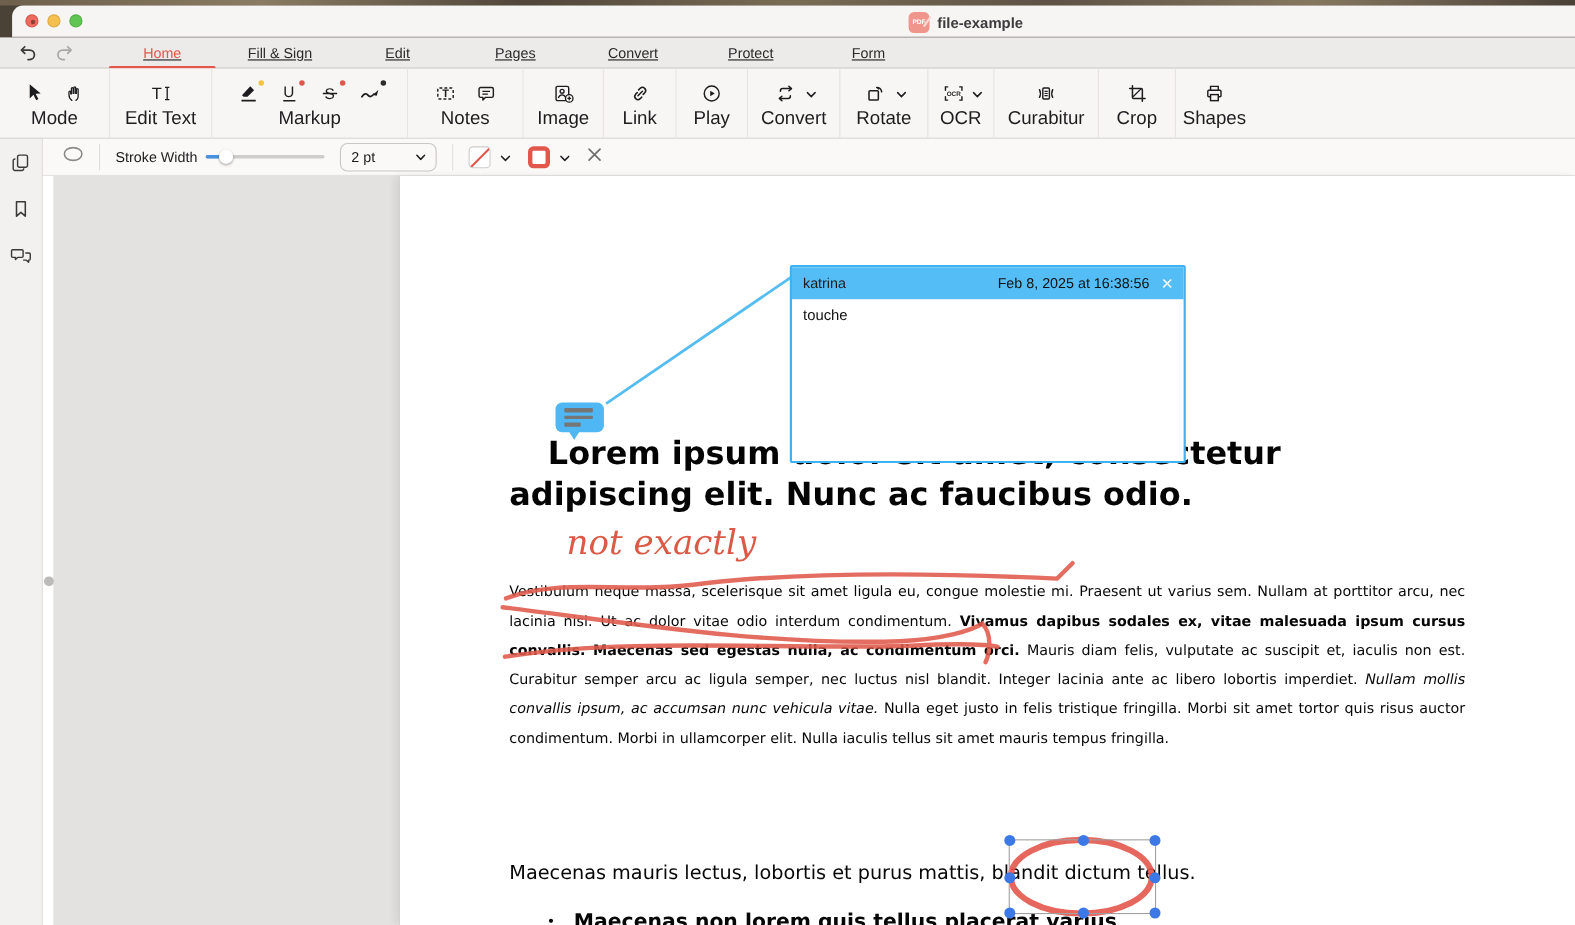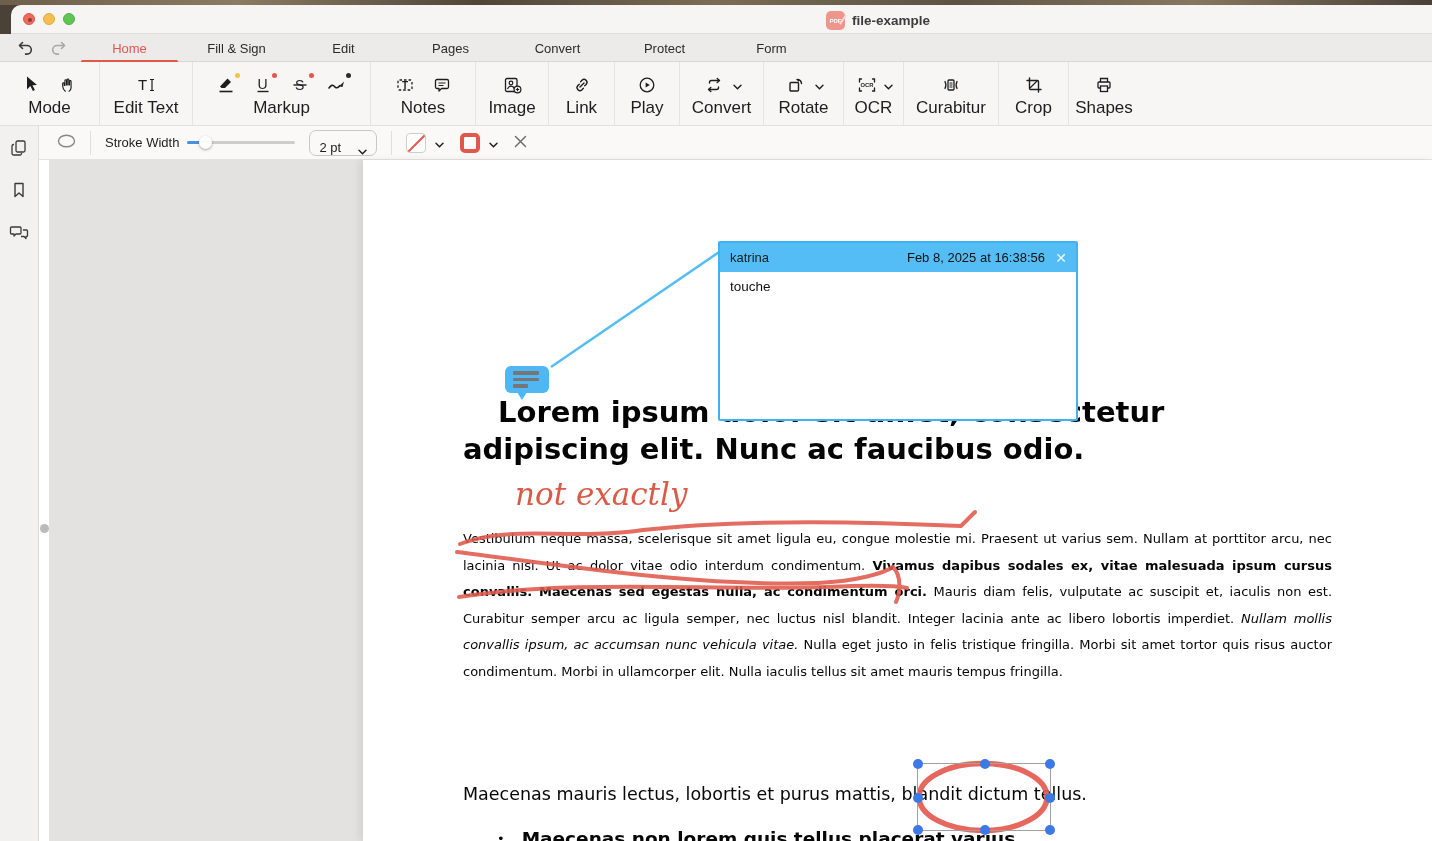--- a/index.html
+++ b/index.html
@@ -21,21 +21,21 @@
   .title-wrap { position:absolute; left:815px; top:6px; display:flex; align-items:center; gap:7px; }
   .pdf-badge { width:19px; height:19px; border-radius:5px; background:#f0958c; color:#fff;
     font-size:6px; font-weight:bold; display:flex; align-items:center; justify-content:center; position:relative; }
   .pdf-badge::after { content:""; position:absolute; right:2px; top:3px; width:1.5px; height:11px; background:#fbd9d5; transform:rotate(35deg); }
   .title-text { font-size:13.5px; font-weight:bold; color:#3c3c3e; }
 
   
   .tabbar { position:absolute; left:0; top:34px; width:100%; height:28px; background:#edebe9; border-bottom:1px solid #d9d7d5; }
   .history-btn { position:absolute; top:3px; width:26px; height:22px; display:flex; align-items:center; justify-content:center; }
   .undo { left:12px; } .redo { left:46px; }
-  .tabs { position:absolute; left:76px; top:0; height:28px; display:flex; }
+  .tabs { position:absolute; left:94px; top:0; height:28px; display:flex;text-decoration:underline; }
   .tab { width:107px; height:28px; display:flex; align-items:center; justify-content:center;
     font-size:13px; color:#2b2b2d; position:relative; cursor:default; }
   .tab.active { color:#e2574c; }
   .tab.active::after { content:""; position:absolute; left:5px; right:5px; bottom:-1px; height:3px; border-radius:2px; background:#e2574c; }
 
   
   .toolbar { position:absolute; left:0; top:62px; width:100%; height:64px; background:#f7f6f4;
     border-bottom:1px solid #e2e0de; display:flex; }
   .tgroup { height:100%; display:flex; flex-direction:column; align-items:center; justify-content:space-between;
     padding:9px 0 7px 0; border-right:1px solid #e6e4e2; }
@@ -50,22 +50,22 @@
 
   
   .propsbar { position:absolute; left:39px; top:126px; right:0; height:34px; background:#faf9f7;
     border-bottom:1px solid #e5e3e1; display:flex; align-items:center; }
   .vsep { width:1px; height:24px; background:#e1dfdd; margin:0 14px; }
   .props-label { font-size:13px; color:#1d1d1f; margin-right:8px; }
   .slider { position:relative; width:108px; height:3px; background:#cfcdcb; border-radius:2px; margin-right:14px; }
   .slider .fill { position:absolute; left:0; top:0; height:3px; width:17px; background:#4a90e2; border-radius:2px; }
   .slider .knob { position:absolute; left:12px; top:-5px; width:13px; height:13px; background:#fff; border-radius:50%;
     box-shadow:0 1px 2.5px rgba(0,0,0,0.35); }
-  .ptselect { width:68px; height:26px; border:1px solid #c9c7c5; border-radius:7px; background:#faf9f7;
-    display:flex; align-items:flex-end; justify-content:space-between; padding:0 9px; font-size:13px; }
+  .ptselect { width:88px; height:26px; border:1px solid #c9c7c5; border-radius:7px; background:#faf9f7;
+    display:flex; align-items:center; justify-content:space-between; padding:0 9px; font-size:13px; }
   .swatch-fill { width:20px; height:20px; border:1.5px solid #cfcdcb; border-radius:4px; background:#fff; position:relative; overflow:hidden; }
   .swatch-fill::after { content:""; position:absolute; left:-3px; top:8px; width:26px; height:2px; background:#e2574c; transform:rotate(-45deg); }
   .swatch-stroke { width:20px; height:20px; border:4.5px solid #e2574c; border-radius:5px; background:#fff; }
   .chev-m { margin:0 0 0 9px; }
 
   
   .iconstrip { position:absolute; left:0; top:126px; width:39px; bottom:0; background:#f2f1ef; border-right:1px solid #e0dedc;
     display:flex; flex-direction:column; align-items:center; padding-top:11px; gap:20px; }
   .stripicon { width:22px; height:22px; display:flex; align-items:center; justify-content:center; }
   .content { position:absolute; left:39px; top:160px; right:0; bottom:0; }

